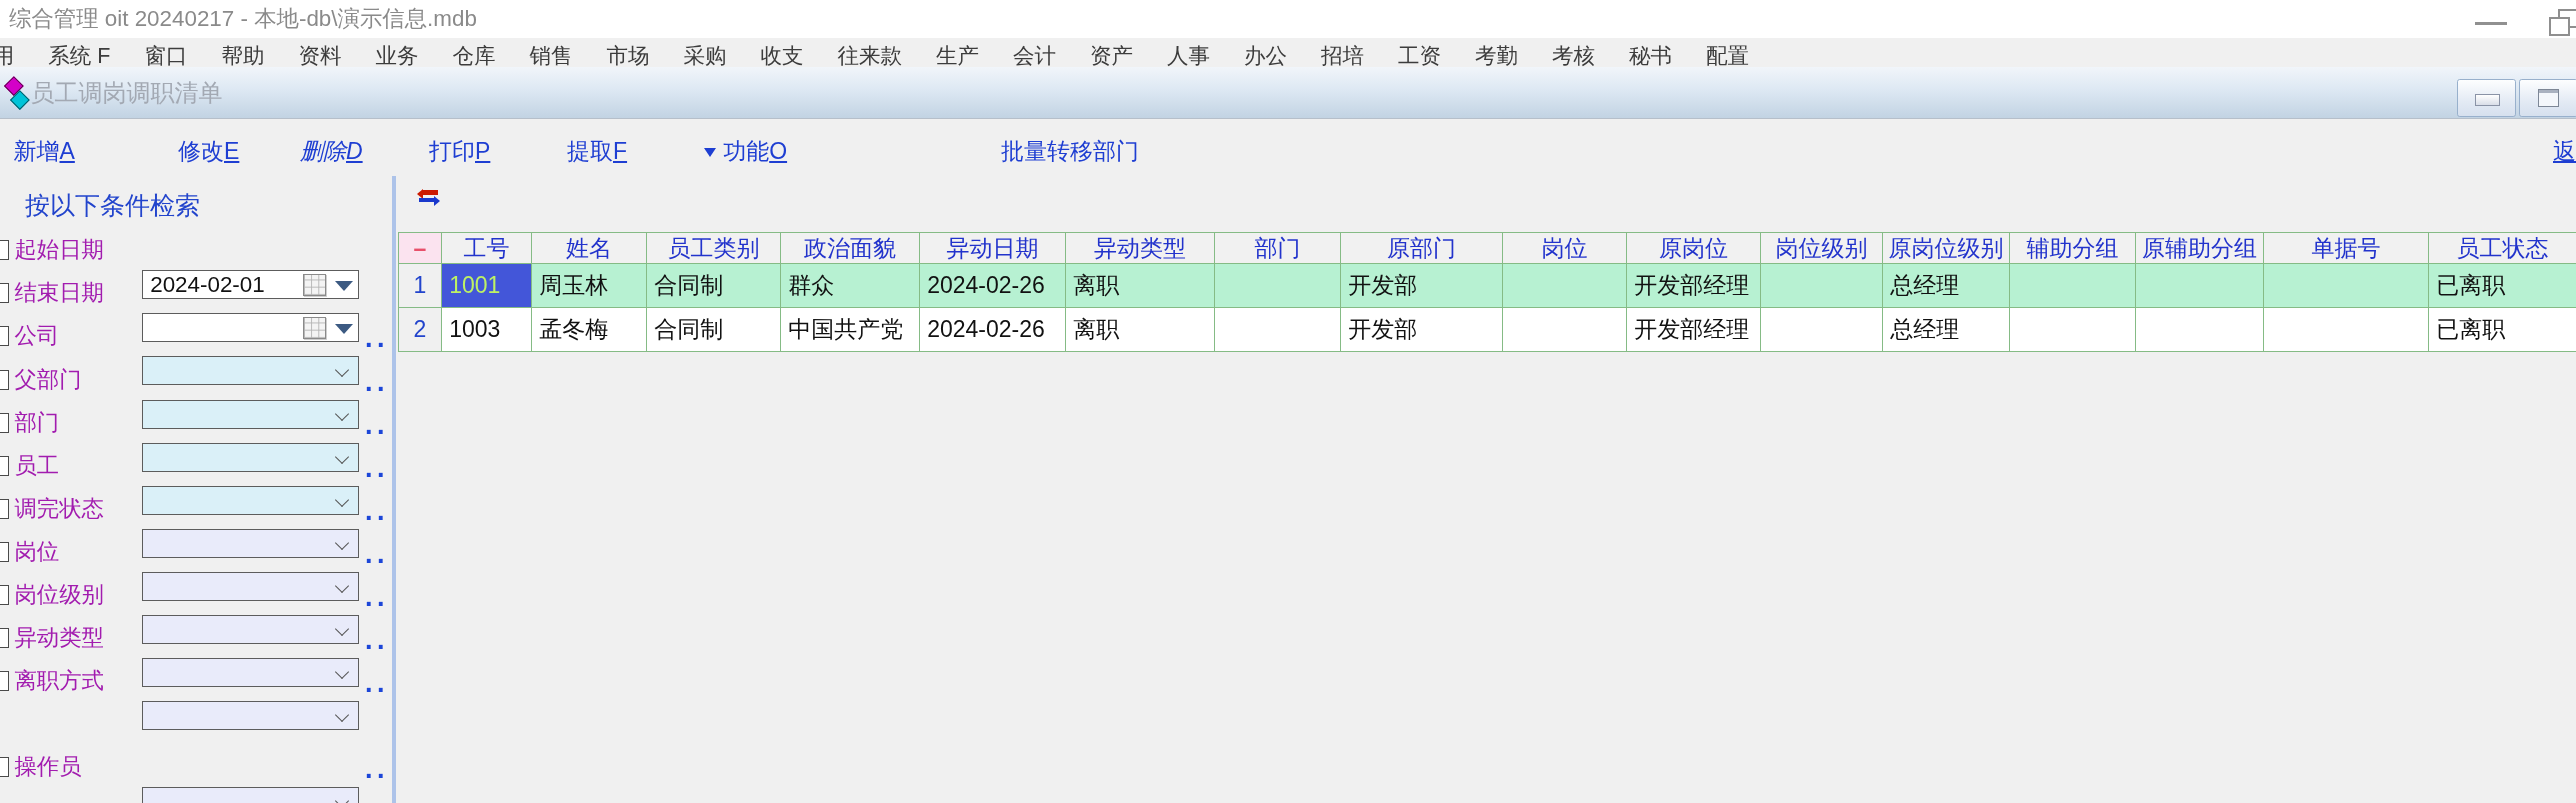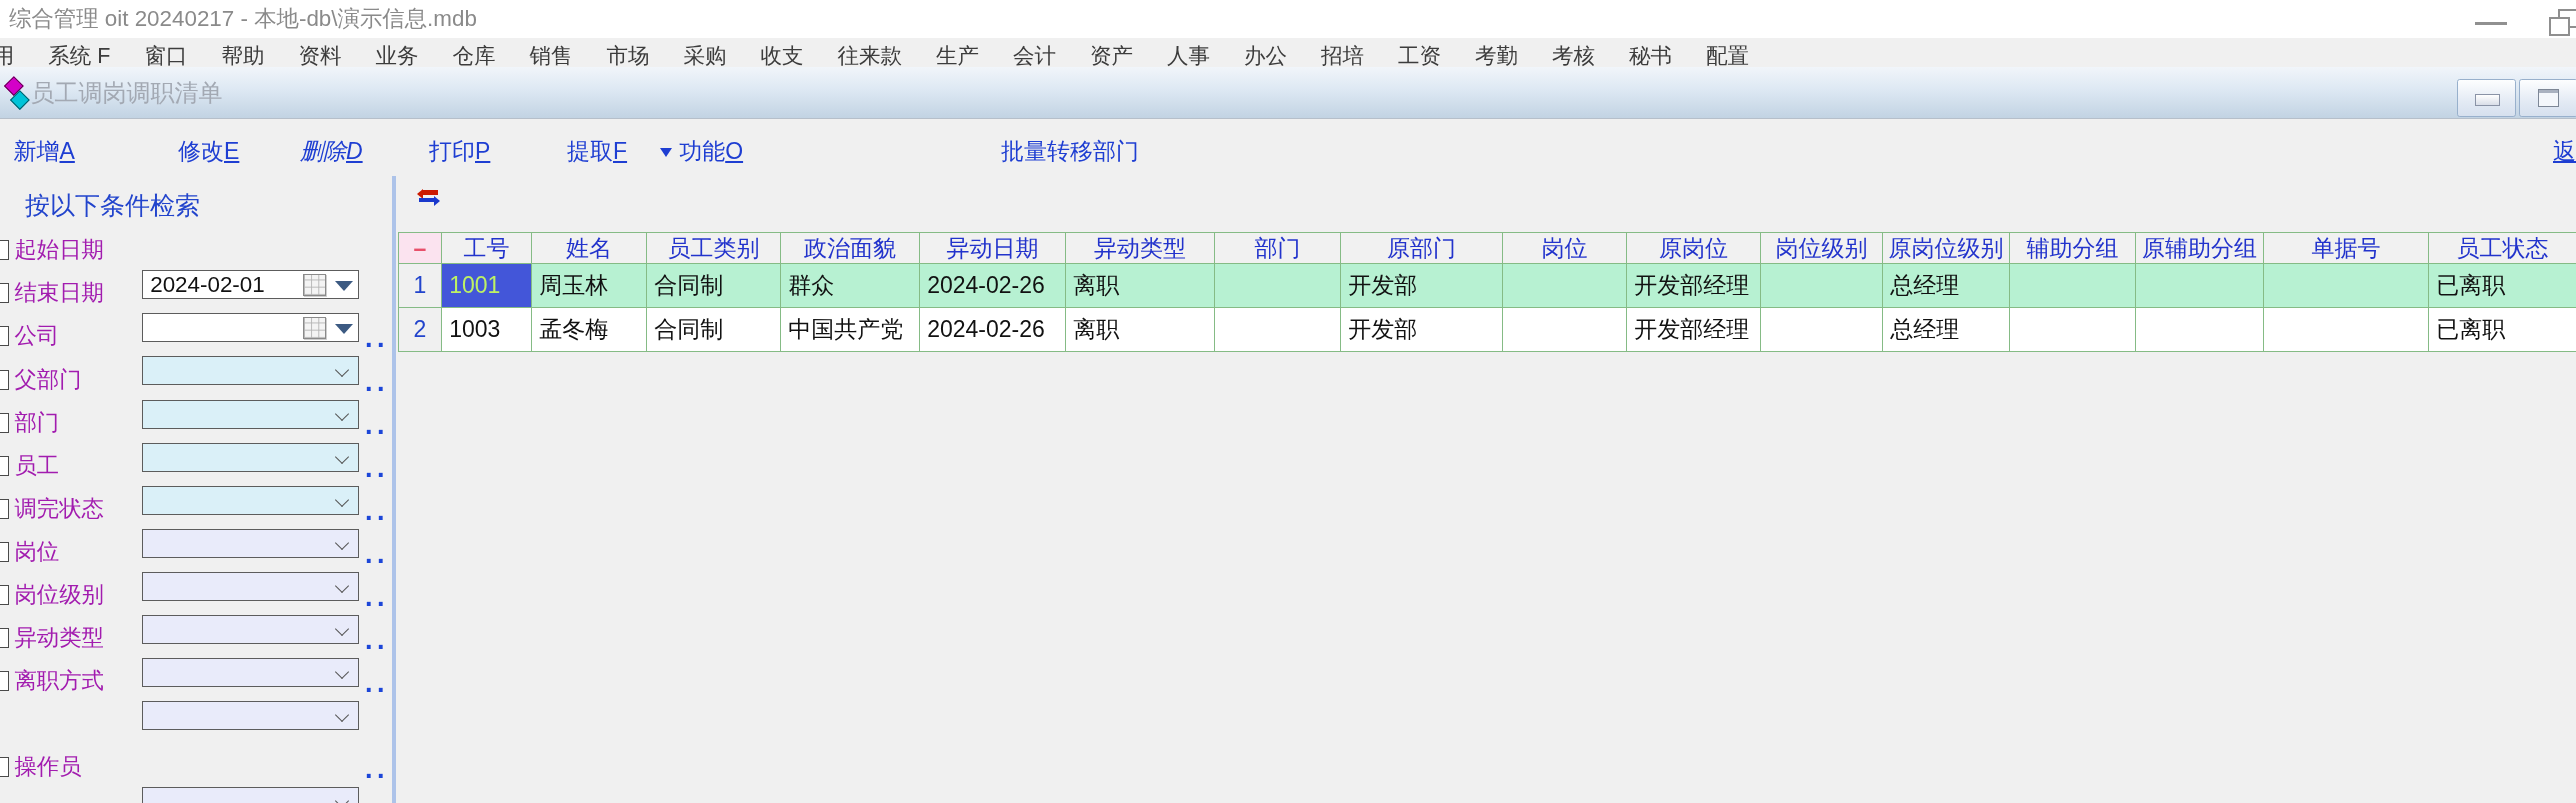--- a/index.html
+++ b/index.html
@@ -129,21 +129,21 @@
   </div>
 
   <div id="toolbar">
     <span class="tbtn" id="btn-batch" style="left:1001px">批量转移部门</span>
     <span id="btn-return">返</span>
   <span class="tbtn" style="left: 13.5px;"><span>新增</span><span class="hotkey">A</span></span>
       <span class="tbtn" style="left: 153px; margin-left: 25px;"><span>修改</span><span class="hotkey">E</span></span>
       <span class="tbtn" style="left: 300px; font-style: italic;"><span>删除</span><span class="hotkey">D</span></span>
       <span class="tbtn" style="left: 429px;"><span>打印</span><span class="hotkey">P</span></span>
       <span class="tbtn" style="left: 567px;"><span>提取</span><span class="hotkey">F</span></span>
-      <span class="tbtn" style="left: 660px;"><span class="down-arrow"></span><span>功能</span><span class="hotkey">O</span></span>
+      <span class="tbtn" style="left: 704px;"><span class="down-arrow"></span><span>功能</span><span class="hotkey">O</span></span>
     </div>
 
   <div id="sidepanel">
     <div id="panel-header">按以下条件检索</div>
   <div class="srow" style="top: 59px;">
         <span class="cb"></span>
         <span class="slabel">起始日期</span>
         <div class="fieldbox">
           <span class="fval">2024-02-01</span>
           <span class="cal"></span>

